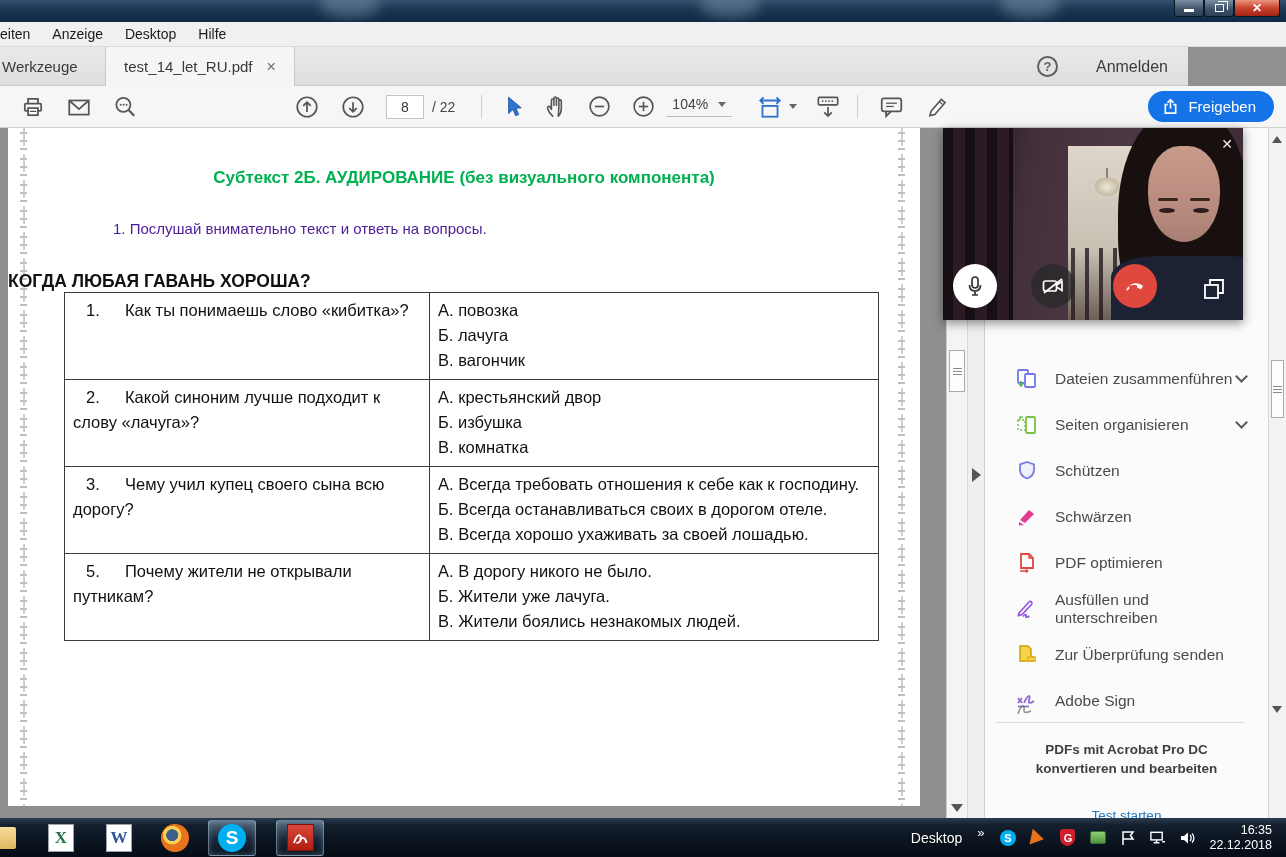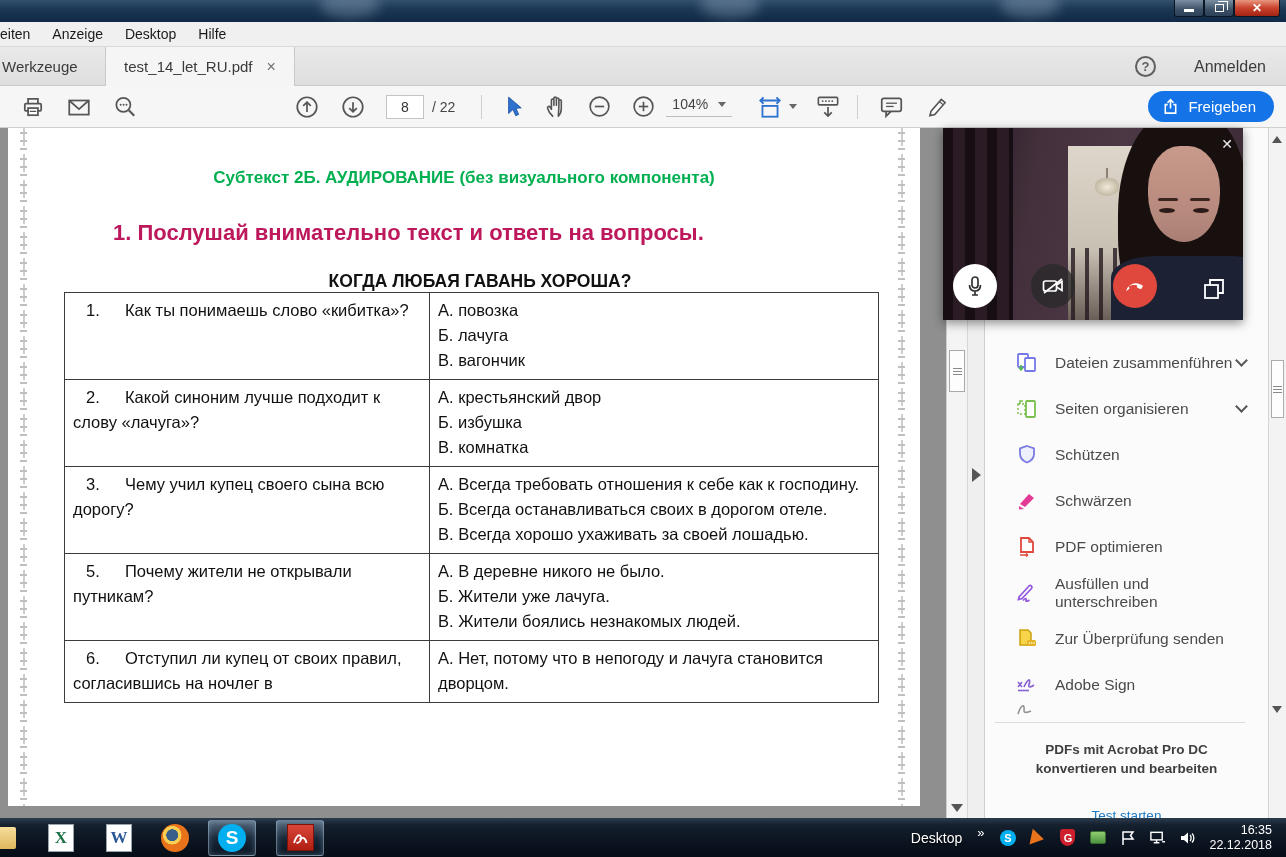--- a/index.html
+++ b/index.html
@@ -22,21 +22,21 @@
   .winbtn .mingl { width:10px; height:3px; background:#fff; margin-top:5px; }
   .winbtn .restgl { width:9px; height:8px; border:1.5px solid #fff; position:relative; }
   .winbtn .restgl:before { content:""; position:absolute; left:2px; top:-4px; width:9px; height:8px;
     border:1.5px solid #fff; border-bottom:none; border-left:none; }
 
   .menubar { position:absolute; left:0; top:22px; width:1286px; height:25px; background:#f0f0f0;
     border-bottom:1px solid #d9d9d9; font-size:14px; color:#1a1a1a; display:flex; align-items:center; }
   .menubar span { margin-right:22px; }
   .menubar span:first-child { margin-left:0; }
 
-  .tabbar { position:absolute; left:0; top:47px; width:1286px; height:39px;
+  .tabbar { position:absolute; left:0; top:47px; width:1188px; height:39px;
     background:linear-gradient(180deg,#e9e9e9,#dedede); border-bottom:1px solid #c9c9c9;
     font-size:15px; color:#3a3a3a; }
   .tab-tools { position:absolute; left:0; top:0; height:39px; display:flex; align-items:center; padding:0 14px 0 2px; }
   .tab-doc { position:absolute; left:105px; top:0; height:39px; width:190px; background:#f5f5f5;
     border-left:1px solid #c9c9c9; border-right:1px solid #c9c9c9;
     display:flex; align-items:center; justify-content:center; gap:14px; }
   .tab-close { color:#707070; font-size:16px; }
   .tabbar-right { position:absolute; right:20px; top:0; height:39px; display:flex; align-items:center; gap:38px; }
   .help-circle { width:21px; height:21px; border:2px solid #5f5f5f; border-radius:50%; color:#5f5f5f;
     font-size:13px; font-weight:bold; display:flex; align-items:center; justify-content:center; }
@@ -62,22 +62,22 @@
   .workspace { position:absolute; left:0; top:128px; width:1286px; height:690px; background:#8f8f8f; }
   .page { position:absolute; left:8px; top:0; width:912px; height:678px; background:#fff; overflow:hidden; }
   .deco-border { position:absolute; top:0; width:7px; height:678px;
     background:
       repeating-linear-gradient(180deg, transparent 0 4px, #b9b9b9 4px 6px, transparent 6px 8px),
       repeating-linear-gradient(180deg, #c9c9c9 0 18px, transparent 18px 26px);
     background-size:7px 26px, 2px 26px; background-position:0 0, 3px 0; background-repeat:repeat-y; opacity:.9; }
   .deco-left { left:12px; } .deco-right { left:890px; }
   .doc-heading { position:absolute; left:0; top:40px; width:100%; text-align:center;
     font-size:17px; font-weight:bold; color:#00b050; }
-  .doc-instruction { position:absolute; left:105px; top:92px; font-size:22px; font-weight:bold; color:#be185d; }
-  .doc-title { position:absolute; left:16px; top:143px; width:100%; text-align:center;
+  .doc-instruction { position:absolute; left:105px; top:92px; font-size:15px; font-weight:normal; color:#4c1d95; }
+  .doc-title { position:absolute; left:0; top:143px; width:100%; text-align:left;
     font-size:17.5px; font-weight:bold; color:#111; }
   .qtable { position:absolute; left:56px; top:164px; width:815px; border-collapse:collapse;
     font-size:16.5px; color:#111; }
   .qtable td { border:1.6px solid #3c3c3c; vertical-align:top; padding:5px 8px 6px 8px; line-height:25px; }
   .qtable .qc { width:365px; }
   .qnum { display:inline-block; min-width:52px; padding-left:13px; }
 
   .doc-scrollbar { position:absolute; left:946px; top:0; width:21px; height:690px; background:#f4f4f4;
     border-left:1px solid #cdcdcd; }
   .doc-thumb { position:absolute; left:2px; top:222px; width:16px; height:42px; background:#fdfdfd;
@@ -87,21 +87,21 @@
     border-left:6px solid transparent; border-right:6px solid transparent; }
   .arrow-down { bottom:6px; border-top:8px solid #555; }
   .panel-toggle { position:absolute; left:967px; top:0; width:17px; height:690px; background:#efefef;
     border-left:1px solid #d7d7d7; }
   .toggle-arrow { position:absolute; left:4px; top:340px; width:0; height:0;
     border-top:7px solid transparent; border-bottom:7px solid transparent; border-left:9px solid #555; }
 
   
   .sidebar { position:absolute; left:984px; top:0; width:284px; height:690px; background:#fbfbfb;
     border-left:1px solid #cfcfcf; }
-  .side-items { position:absolute; left:0; top:212px; width:100%; }
+  .side-items { position:absolute; left:0; top:228px; width:100%; }
   .side-item { display:flex; align-items:center; height:46px; padding:0 22px 0 30px; font-size:15.5px; color:#4a4a4a; }
   .side-item .icon { width:24px; height:22px; margin-right:16px; flex:none; }
   .chev { margin-left:auto; width:9px; height:9px; border-right:2px solid #555; border-bottom:2px solid #555;
     transform:rotate(45deg); margin-top:-5px; }
   .clipped-item { position:absolute; left:30px; top:574px; width:200px; height:14px; overflow:hidden; opacity:.8; }
   .promo-divider { position:absolute; left:10px; top:594px; width:250px; height:1px; background:#dcdcdc; }
   .promo { position:absolute; left:0; top:612px; width:100%; text-align:center; }
   .promo .l1, .promo .l2 { font-size:13.5px; font-weight:bold; color:#3f3f3f; line-height:19px; }
   .promo .link { display:inline-block; margin-top:30px; font-size:13.5px; color:#1f7ac2; }
 
@@ -379,31 +379,23 @@
           <div>А. Всегда требовать отношения к себе как к господину.</div>
           <div>Б. Всегда останавливаться своих в дорогом отеле.</div>
           <div>В. Всегда хорошо ухаживать за своей лошадью.</div>
         </td>
       </tr>
       <tr>
         <td class="qc">
           <span class="qnum">5.</span><span>Почему жители не открывали путникам?</span>
         </td>
         <td class="ac">
-          <div>А. В деревне никого не было.</div>
+          <div>А. В дорогу никого не было.</div>
           <div>Б. Жители уже лачуга.</div>
           <div>В. Жители боялись незнакомых людей.</div>
-        </td>
-      </tr>
-      <tr>
-        <td class="qc">
-          <span class="qnum">6.</span><span>Отступил ли купец от своих правил, согласившись на ночлег в</span>
-        </td>
-        <td class="ac">
-          <div>А. Нет, потому что в непогоду и лачуга становится дворцом.</div>
         </td>
       </tr>
     </tbody>
       </table>
   </div>
 
   <div class="doc-scrollbar">
     <div class="doc-thumb">
       <div class="grip"></div>
         <div class="grip"></div>

